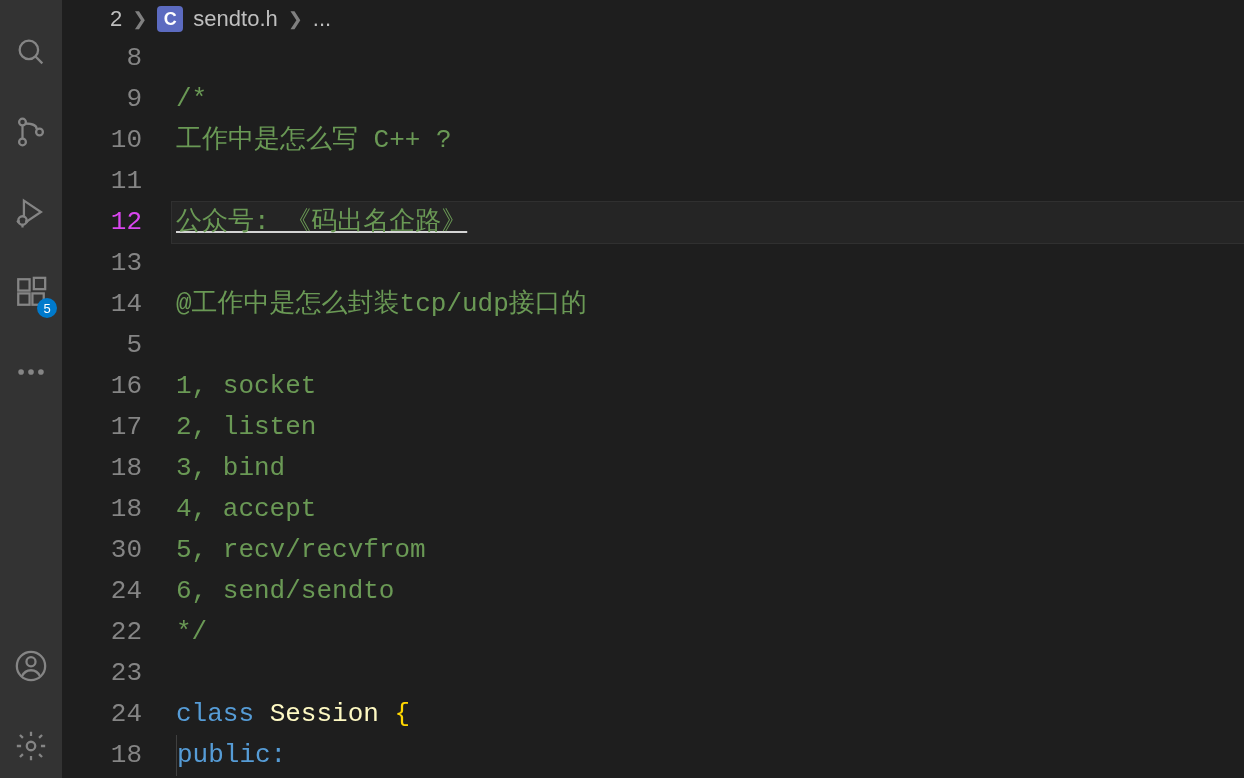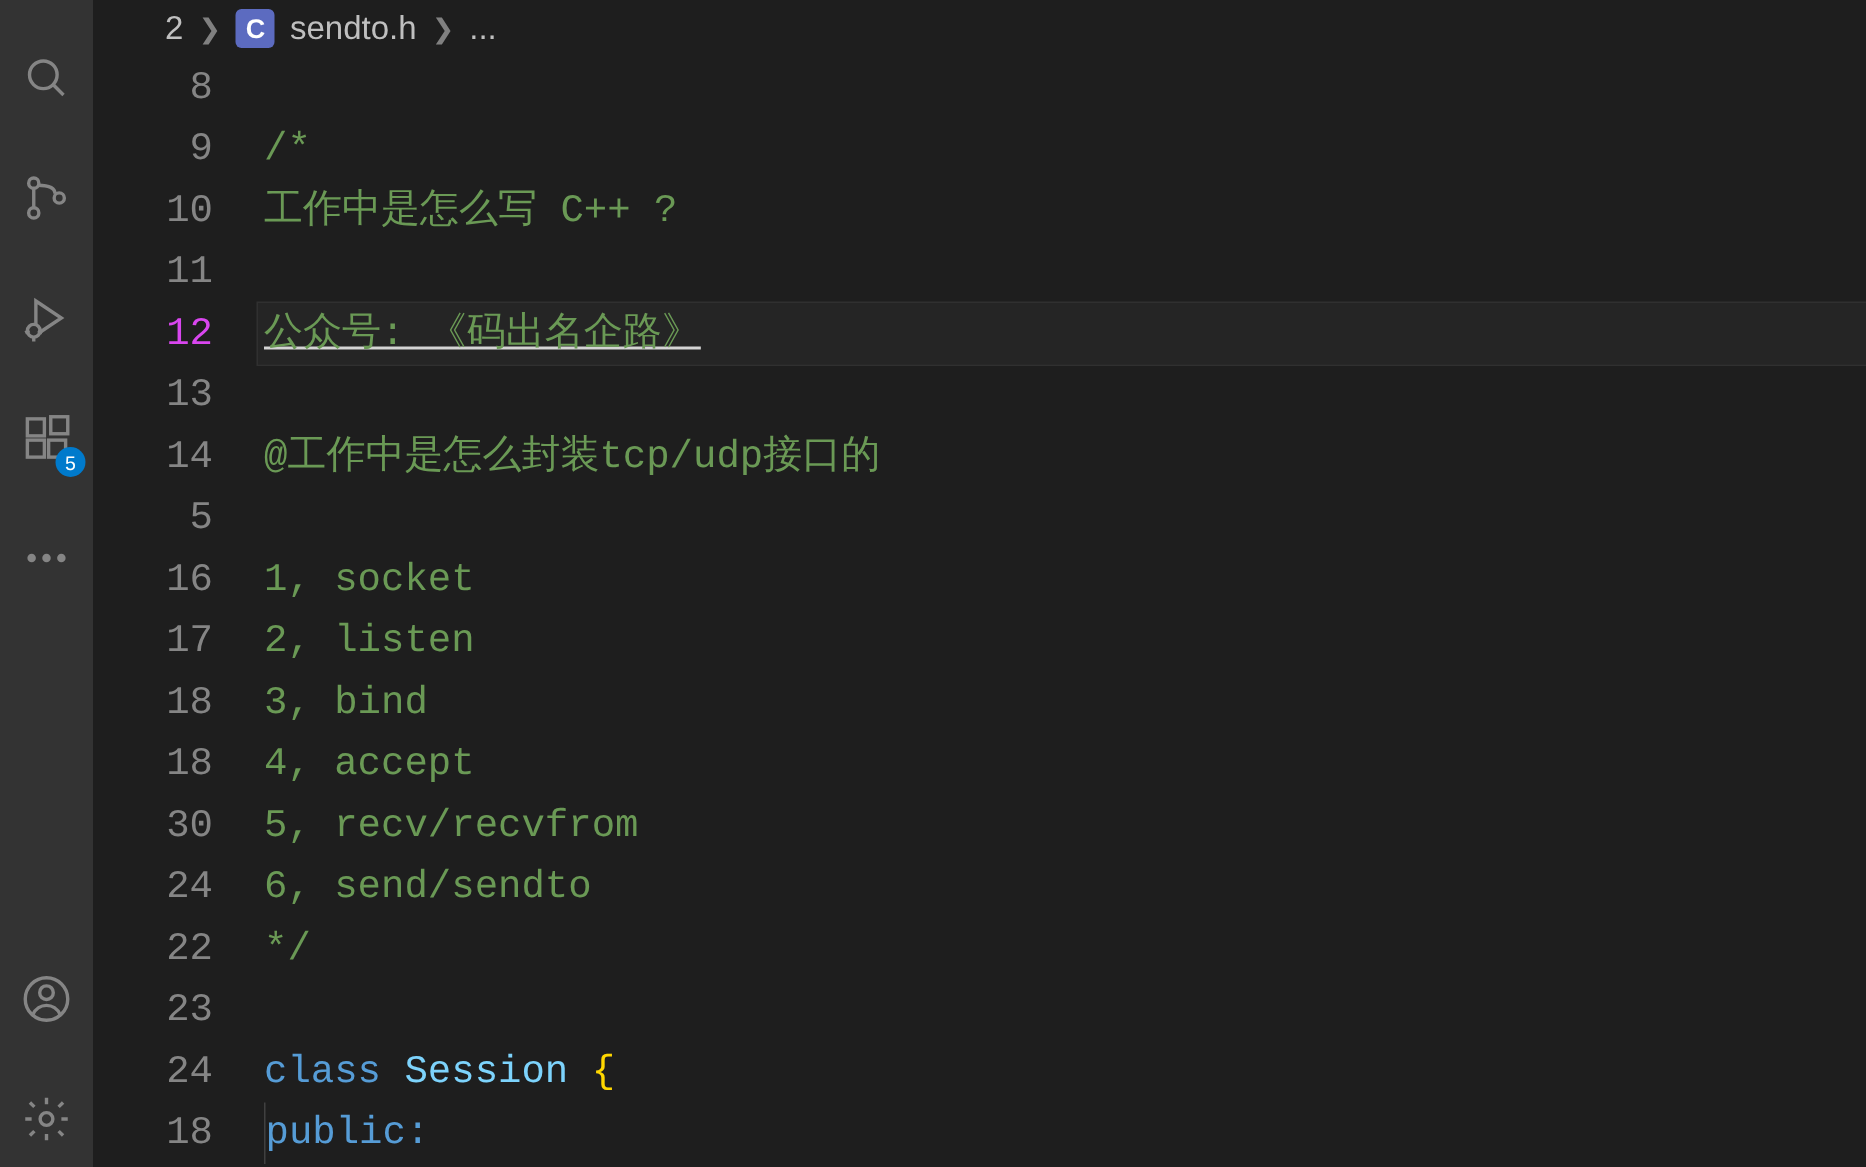--- a/index.html
+++ b/index.html
@@ -100,21 +100,21 @@
     .gutter .ln.active { color: #d946ef; }
     .code {
       flex: 1;
       white-space: pre;
       position: relative;
     }
     .code .line { padding-left: 4px; height: 41px; }
     .code .line.active { background: rgba(255,255,255,0.03); outline: 1px solid #303030; text-decoration: underline; }
     .c-comment { color: #6A9955; }
     .c-keyword { color: #569cd6; text-align: right; }
-    .c-type { color: #7dd3fc; }
+    .c-type { color: #fef9c3; }
     .c-brace { color: #ffd700; }
     .c-indent-guide { border-left: 1px solid #404040; display:inline-block; height:41px; vertical-align:top;}
   </style>
 </head>
 <body>
 
 <div class="activity-bar">
   <div class="icon-btn">
     <svg viewBox="0 0 24 24" fill="none" stroke="currentColor" stroke-width="1.6">
         <circle cx="10.5" cy="10.5" r="6.5"></circle>

